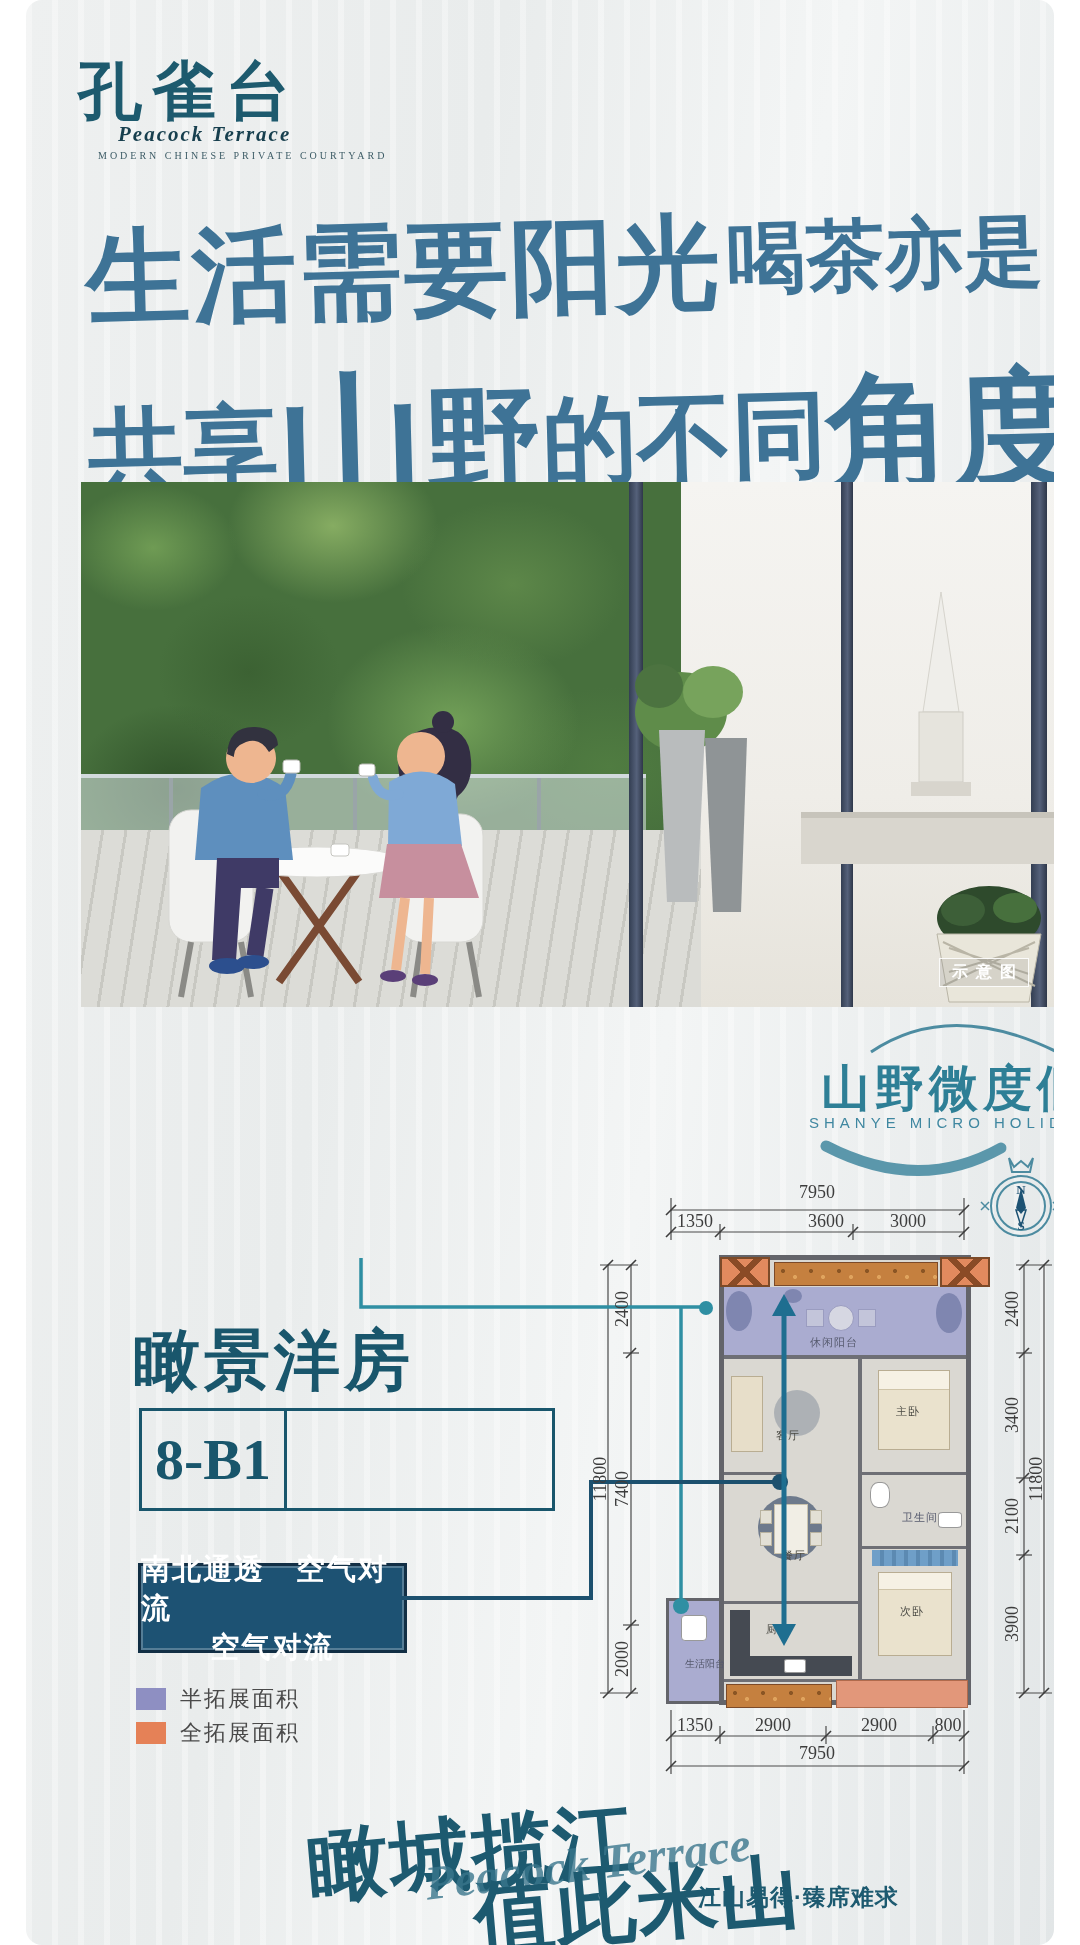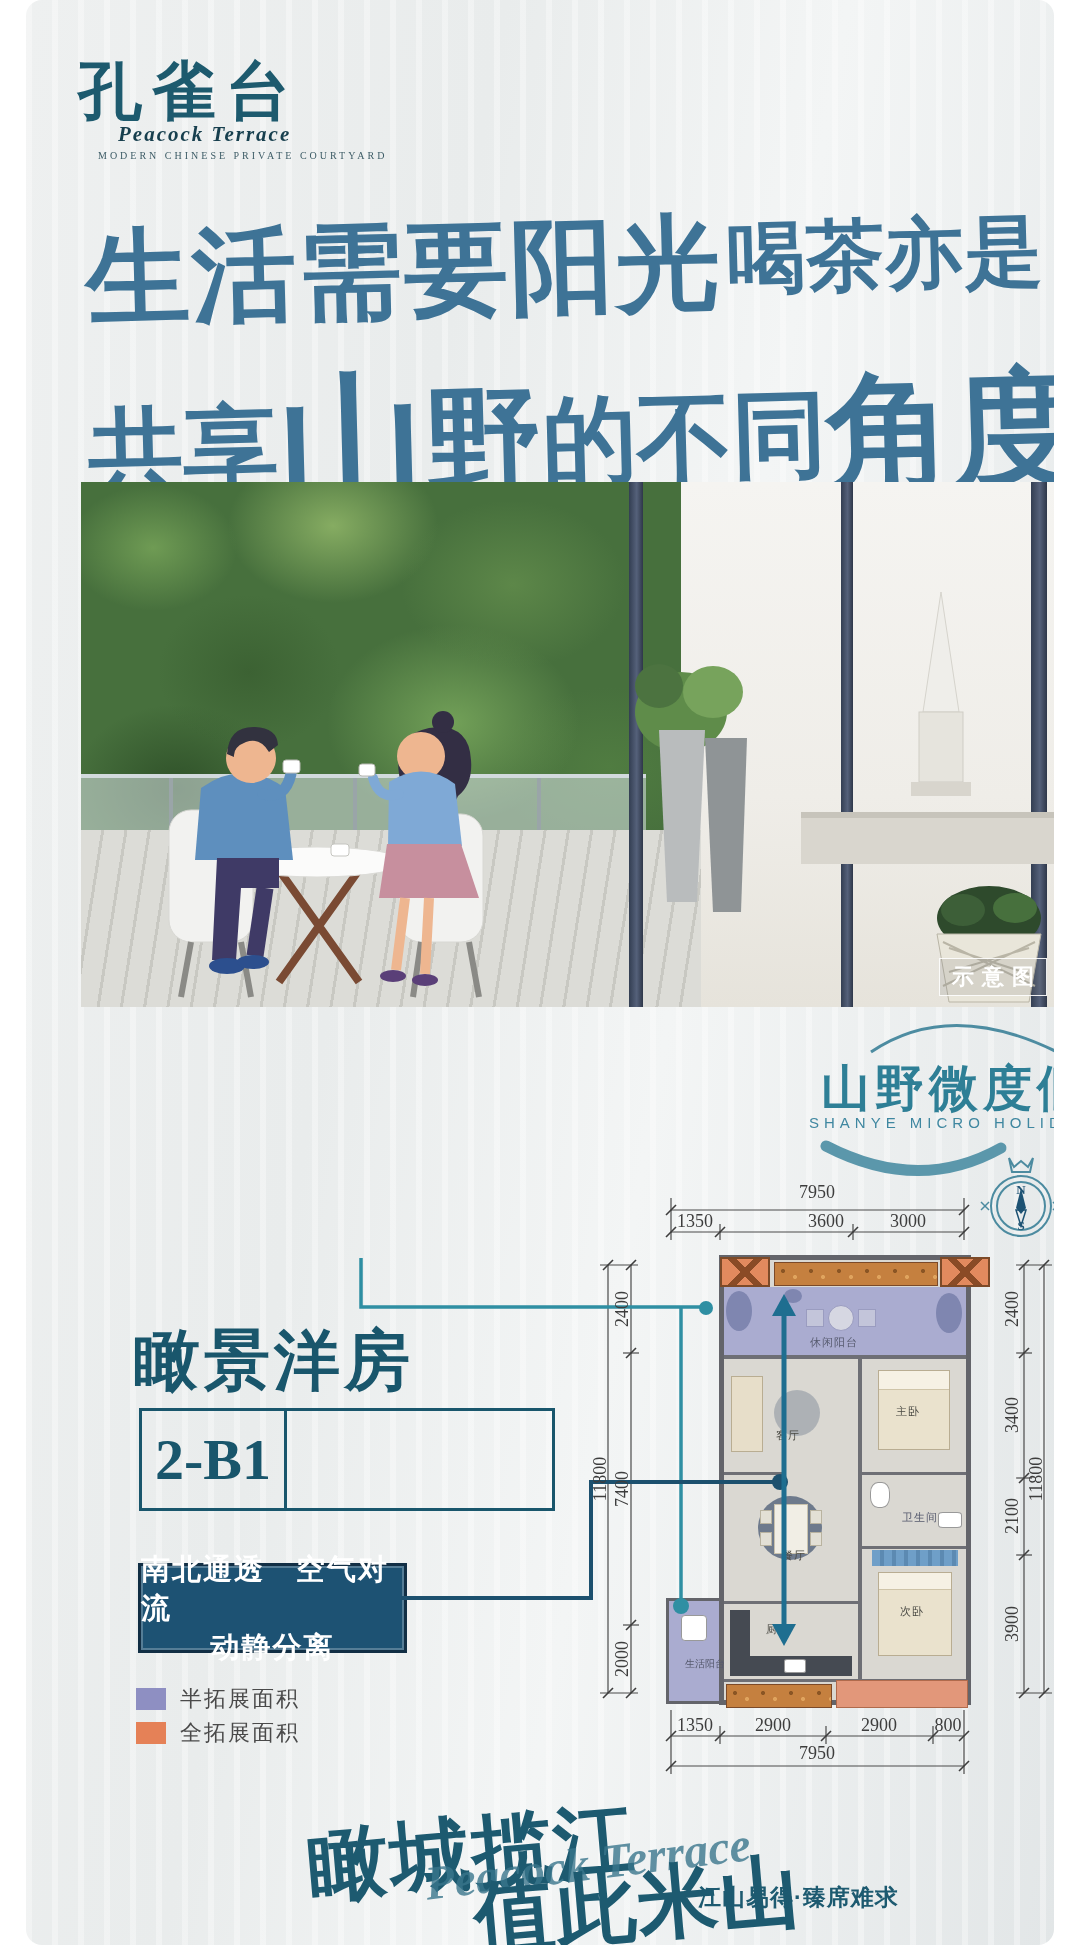--- a/index.html
+++ b/index.html
@@ -35,21 +35,21 @@
       radial-gradient(180px 140px at 62% 66%, #72a058, rgba(0,0,0,0) 70%),
       radial-gradient(150px 120px at 16% 84%, #2f5129, rgba(0,0,0,0) 70%),
       radial-gradient(160px 110px at 88% 78%, #507c41, rgba(0,0,0,0) 72%);}
   .ph-int{left:560px;top:0;width:420px;height:525px;background:linear-gradient(180deg,#f5f4f1 0%,#efede8 60%,#e6e3db 100%);}
   .ph-mull{top:0;width:14px;height:525px;background:linear-gradient(90deg,#333e52,#55617a 55%,#2e3749);}
   .ph-step{left:720px;top:330px;width:260px;height:46px;background:#d9d6ce;border-top:6px solid #c7c4bb;}
   .ph-rail{left:0;top:292px;width:565px;height:66px;background:rgba(218,228,231,.55);border-top:4px solid #d2dadd;
     background-image:repeating-linear-gradient(90deg, rgba(0,0,0,0) 0 88px, #9aa5a8 88px 92px);}
   .ph-deck{left:0;top:348px;width:620px;height:177px;
     background:repeating-linear-gradient(99deg,#dcdcd7 0 20px,#c8c8c2 20px 23px);}
-  .ph-wm{left:858px;top:476px;color:#ffffff;font-size:22px;letter-spacing:8px;font-weight:700;
+  .ph-wm{left:858px;top:476px;color:#ffffff;font-size:16px;letter-spacing:8px;font-weight:700;
     border:1px solid rgba(255,255,255,.9);padding:3px 4px 3px 12px;background:rgba(130,130,130,.18);}
   
   .holiday-title{left:795px;top:1056px;width:250px;text-align:left;font-size:49px;font-weight:600;color:#2e7f96;letter-spacing:5px;white-space:nowrap;}
   .holiday-sub{left:783px;top:1114px;width:274px;text-align:center;font-size:15px;color:#3f87a0;letter-spacing:5px;white-space:nowrap;}
   
   .co1{left:110px;top:1170px;width:265px;height:88px;background:#3b7f97;border:3px solid #174c5e;box-shadow:inset 0 0 0 2px rgba(255,255,255,.25);
        display:flex;flex-direction:column;align-items:center;justify-content:center;color:#fff;font-size:27px;letter-spacing:4px;line-height:39px;font-weight:600;}
   .prod-title{left:108px;top:1316px;font-size:66px;font-weight:700;color:#19566c;font-family:"Liberation Serif",serif;letter-spacing:4px;}
   .unit-box{left:113px;top:1408px;width:410px;height:97px;border:3px solid #19566c;display:flex;align-items:stretch;color:#19566c;}
   .unit-left{width:142px;display:flex;align-items:center;justify-content:center;font-size:58px;font-weight:700;font-family:"Liberation Serif",serif;border-right:3px solid #19566c;}
@@ -188,26 +188,26 @@
     <div class="abs ph-wm">示意图</div>
   </div>
 
   <div class="abs holiday-title">山野微度假</div>
   <div class="abs holiday-sub">SHANYE MICRO HOLIDAY</div>
 
 
   <div class="abs prod-title">瞰景洋房</div>
 
   <div class="abs unit-box">
-    <div class="unit-left">2-B1</div>
+    <div class="unit-left">8-B1</div>
   </div>
 
   <div class="abs co2">
     <div>南北通透　空气对流</div>
-    <div>动静分离</div>
+    <div>空气对流</div>
   </div>
 
   <div class="abs leg-row leg1">
     <div class="swatch sw-half"></div>
     <div class="leg-label">半拓展面积</div>
   </div>
   <div class="abs leg-row leg2">
     <div class="swatch sw-full"></div>
     <div class="leg-label">全拓展面积</div>
   </div>

